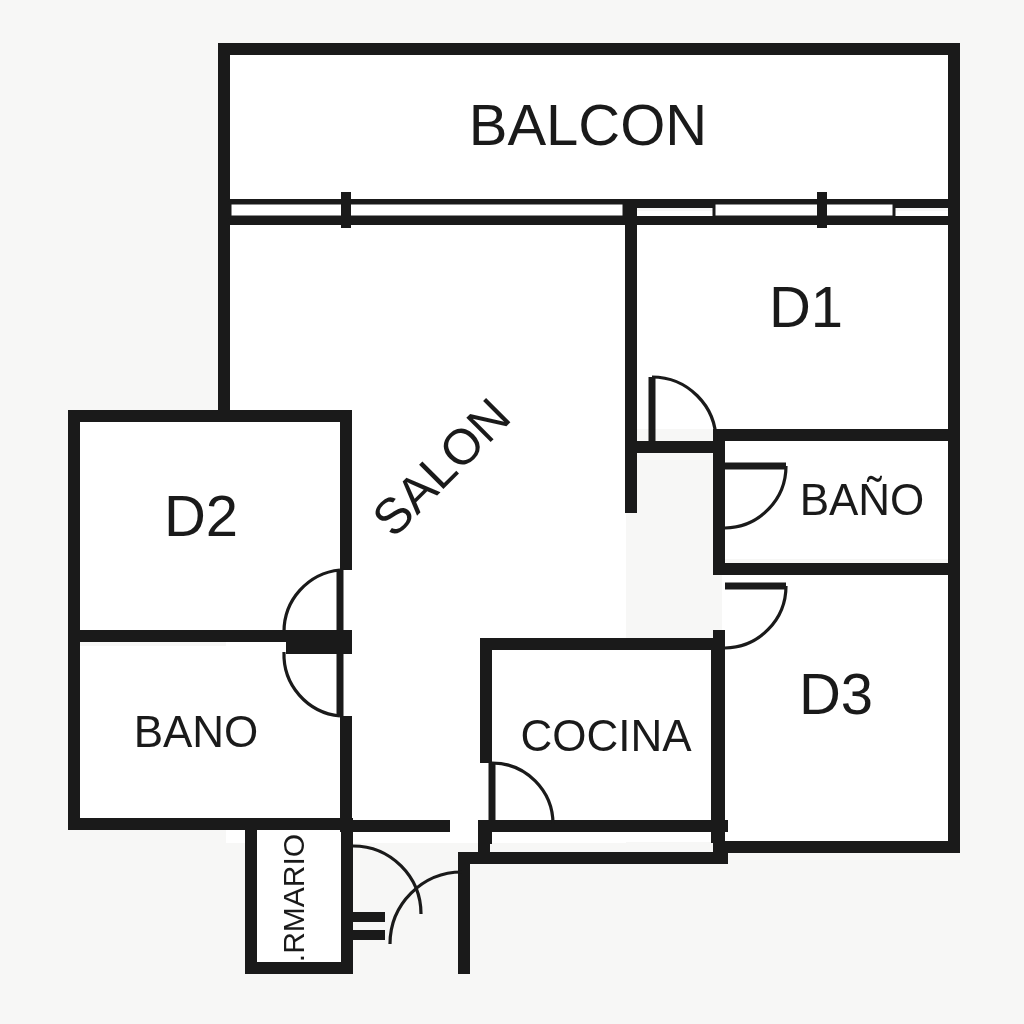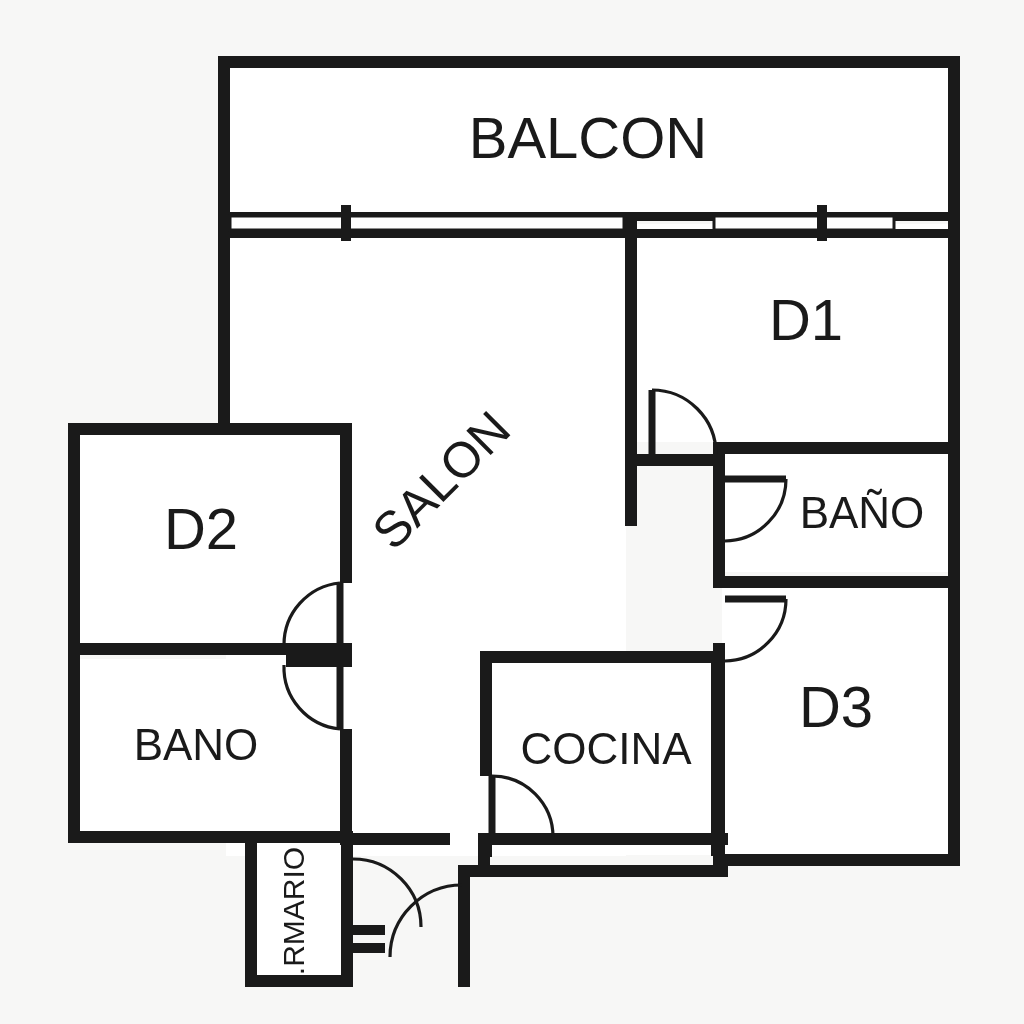--- a/index.html
+++ b/index.html
@@ -12,21 +12,20 @@
     width: 1024px;
     height: 1024px;
     overflow: hidden;
     font-family: "Liberation Sans", sans-serif;
   }
   #plan-root {
     position: relative;
     width: 1024px;
     height: 760px;
     background: #f7f7f6;
-    margin-top: 13px;
   }
   svg#floorplan {
     display: block;
     width: 1024px;
     height: 1024px;
   }
   .wall {
     fill: #1a1a1a;
     stroke: none;
   }

